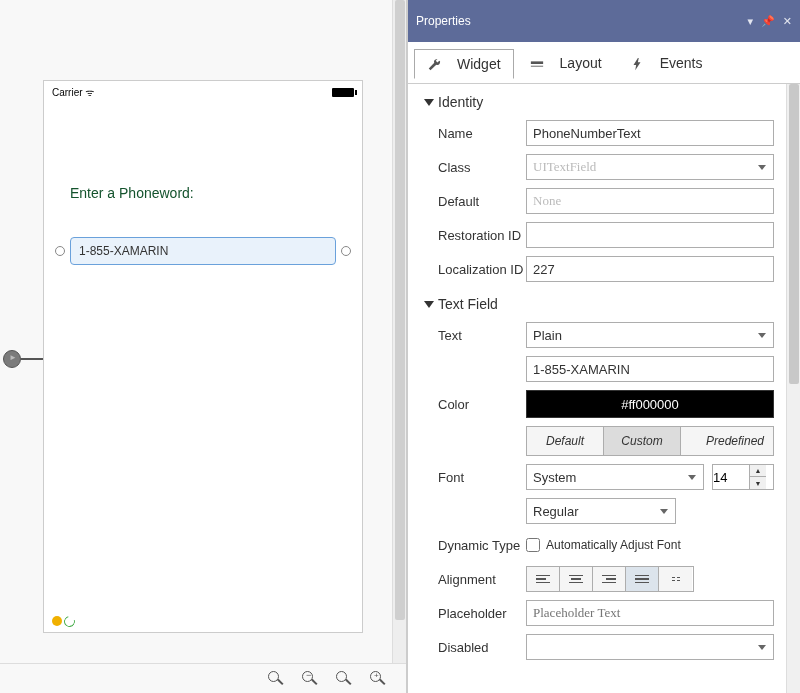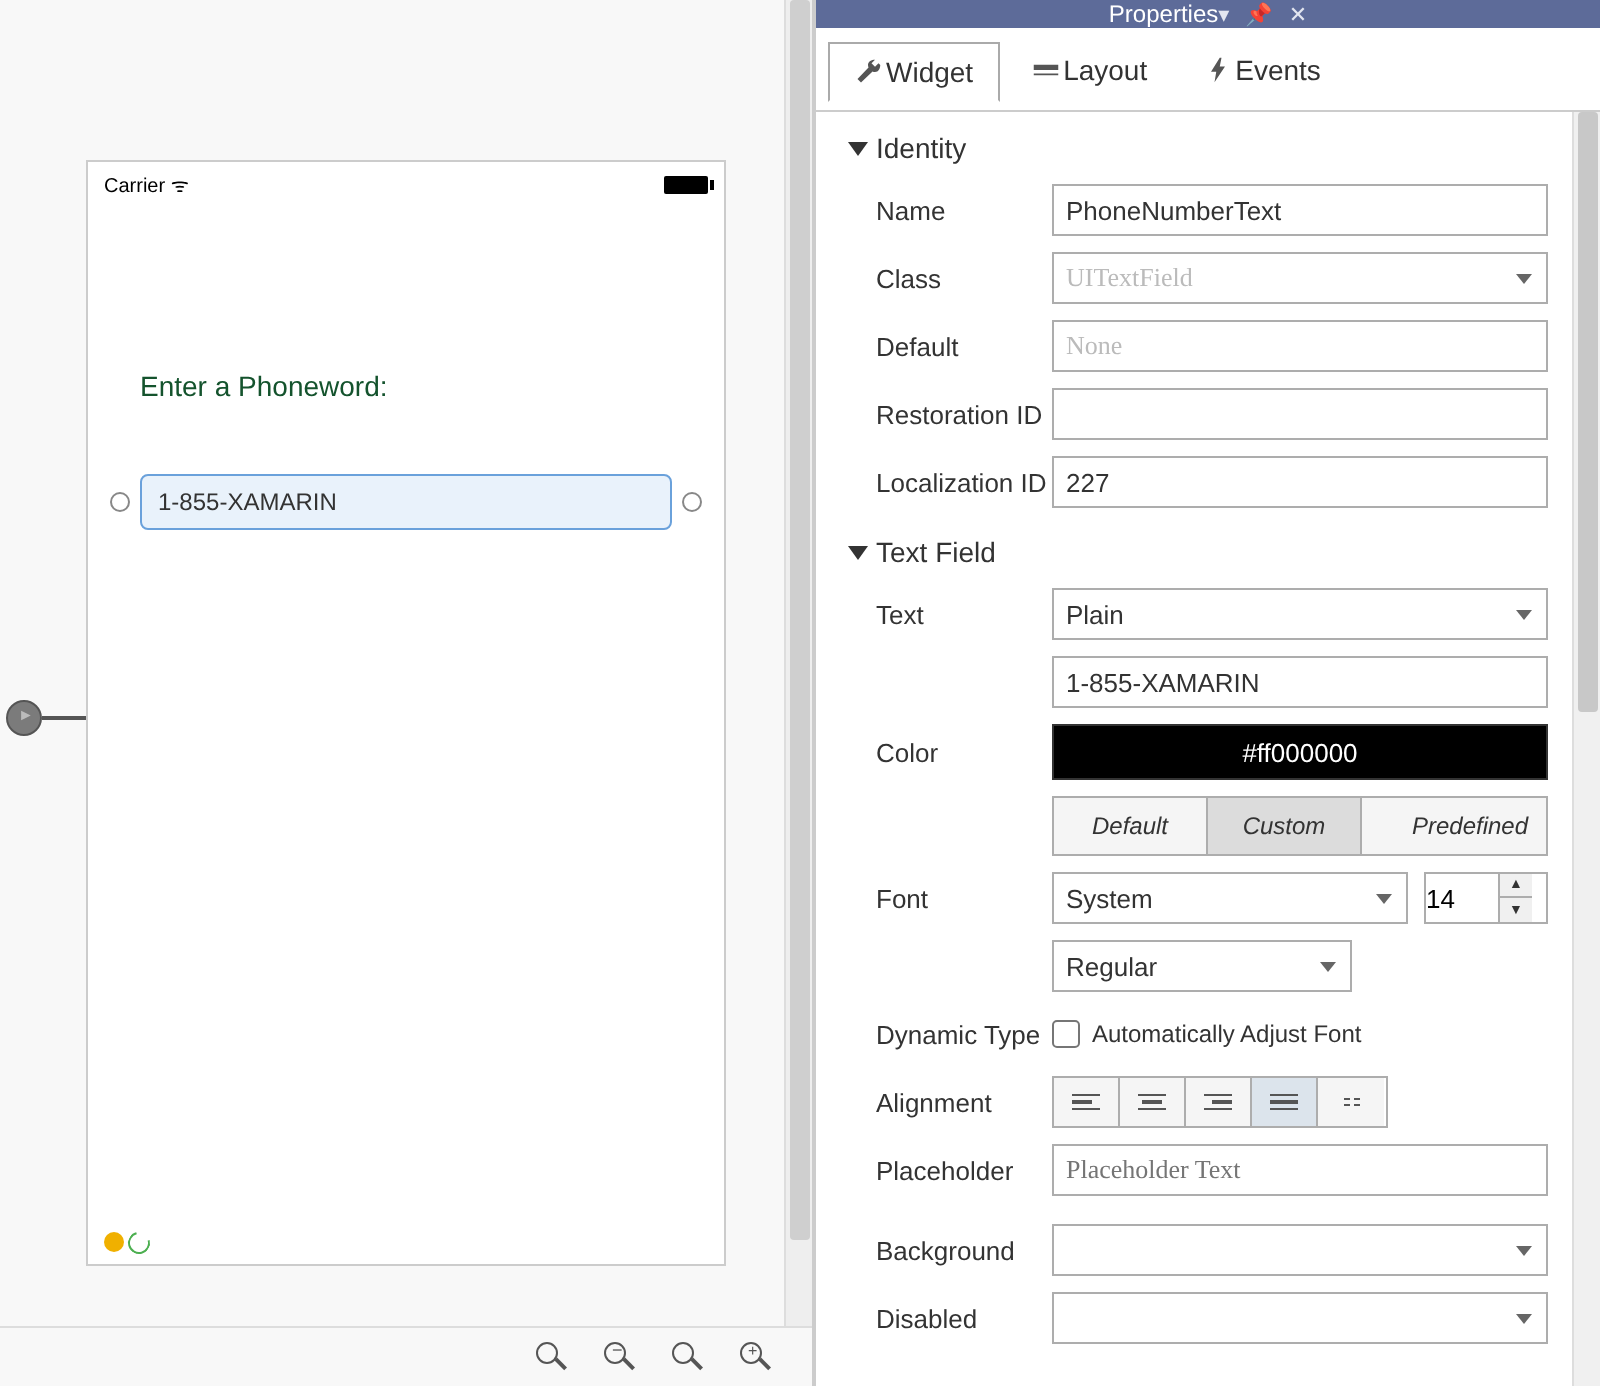--- a/index.html
+++ b/index.html
@@ -93,31 +93,31 @@
       position:absolute; top:358px; left:21px; width:38px; height:2px; background:#555;
     }
     .entry-arrow::after{content:""; position:absolute; right:-2px; top:-4px;
       border-left:8px solid #555; border-top:5px solid transparent; border-bottom:5px solid transparent;}
     
     .props{
       flex:1; height:693px; background:#fff; border-left:1px solid #ccc;
       display:flex; flex-direction:column; min-width:0;
     }
     .props-title{
-      background:#5d6b99; color:#fff; height:14px; display:flex; align-items:center;
-      padding:0 8px; font-size:12px; justify-content:center;
+      background:#5d6b99; color:#fff; height:42px; display:flex; align-items:center;
+      padding:0 8px; font-size:12px; justify-content:space-between;
     }
     .props-title .icons{ display:flex; gap:8px; font-size:11px;}
     .props-title .icons span{ color:#e3e6f0;}
     .tab-bar{
       display:flex; align-items:center; height:42px; border-bottom:1px solid #ccc;
       background:#fff; padding:0 6px; gap:4px;
     }
     .tab{
-      display:flex; align-items:center; gap:2px; padding:6px 12px; font-size:14px;
+      display:flex; align-items:flex-end; gap:16px; padding:6px 12px; font-size:14px;
       color:#333; position:relative;
     }
     .tab.active{ border:1px solid #aaa; border-bottom:1px solid #fff; background:#fff; top:1px;}
     .tab svg{ width:14px; height:14px;}
     .props-body{
       flex:1; overflow:hidden; position:relative; padding:10px 0 10px 16px;
     }
     .props-body-inner{ padding-right:26px;}
     .props-scroll{
       position:absolute; right:0; top:0; bottom:0; width:14px; background:#f0f0f0;
@@ -369,24 +369,20 @@
                   <span style="width:8px;height:1px;border-top:1px dashed #555;background:none"></span>
                   <span style="width:8px;height:1px;border-top:1px dashed #555;background:none"></span>
                 </div>
               </div>
         </div>
       </div>
       <div class="row">
         <label>Placeholder</label>
         <div class="ctrl"><input class="text disabled" placeholder="Placeholder Text" style=""></div>
       </div>
-      <div class="row" style="margin-top:14px">
-        <label>Background</label>
-        <div class="ctrl dd-wrap"><input class="text" style=""></div>
-      </div>
       <div class="row">
         <label>Disabled</label>
         <div class="ctrl dd-wrap"><input class="text" style=""></div>
       </div>
     </div>
     </div>
     <div class="props-scroll"></div>
   </div>
 </div>
 

